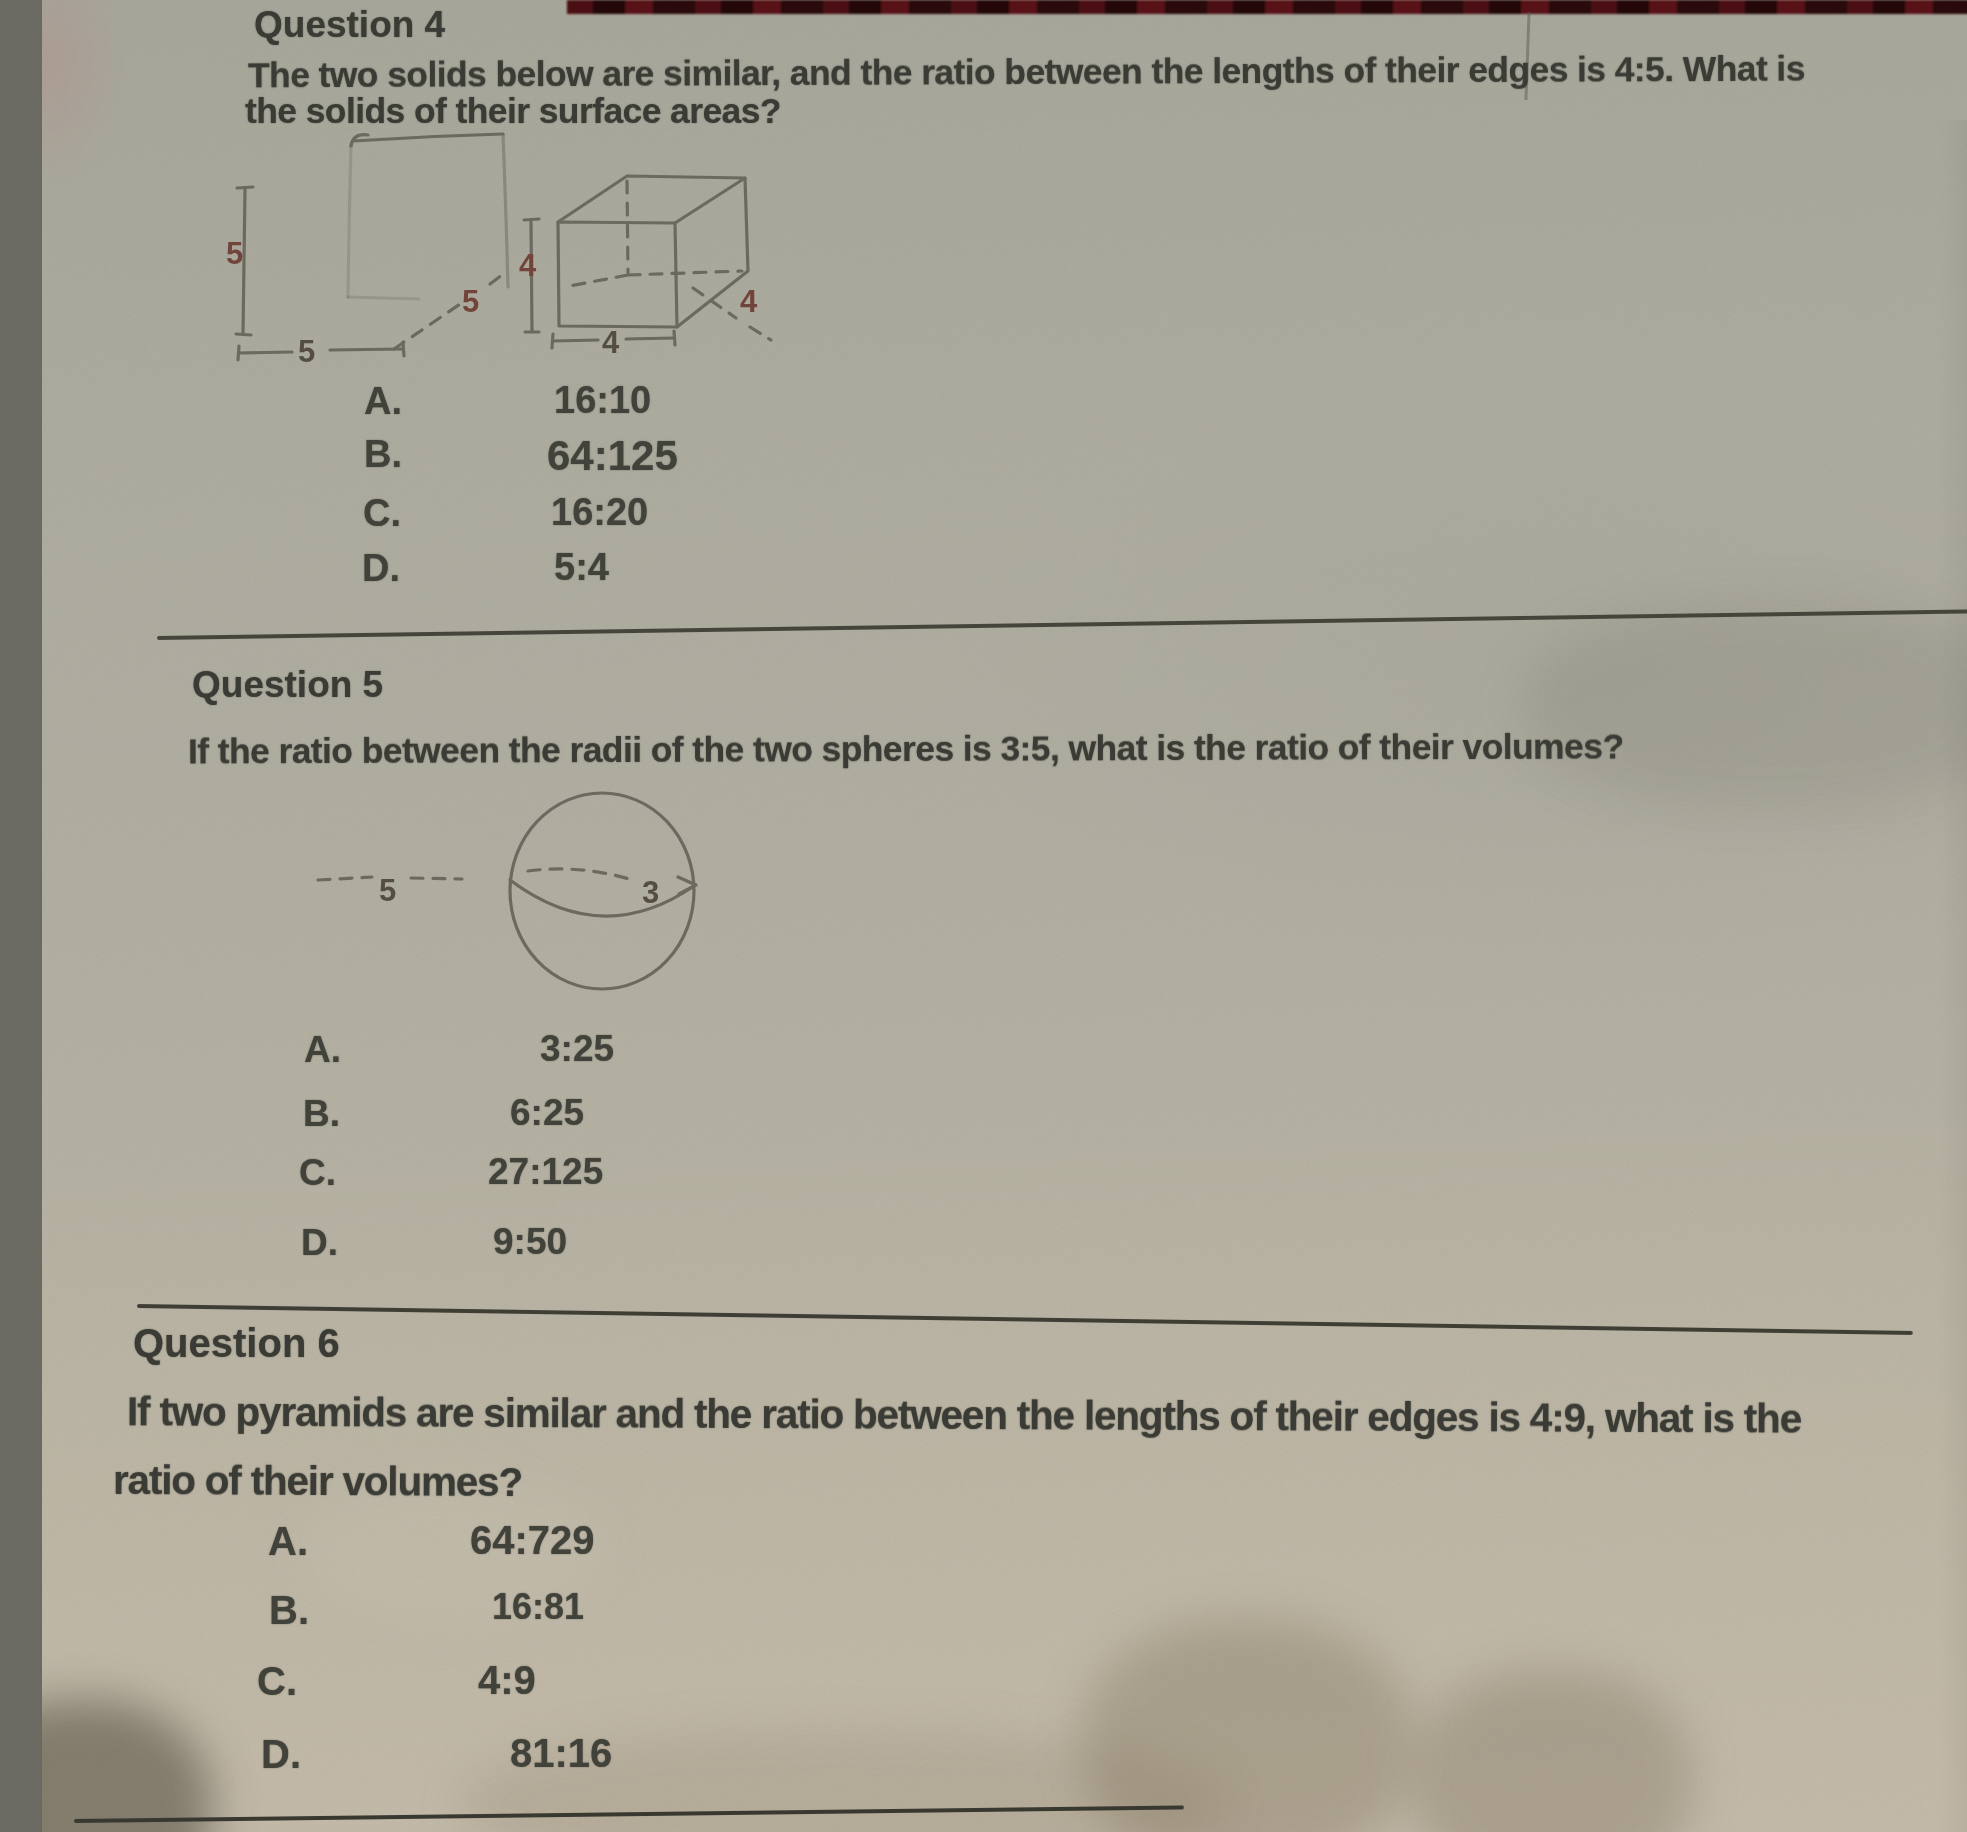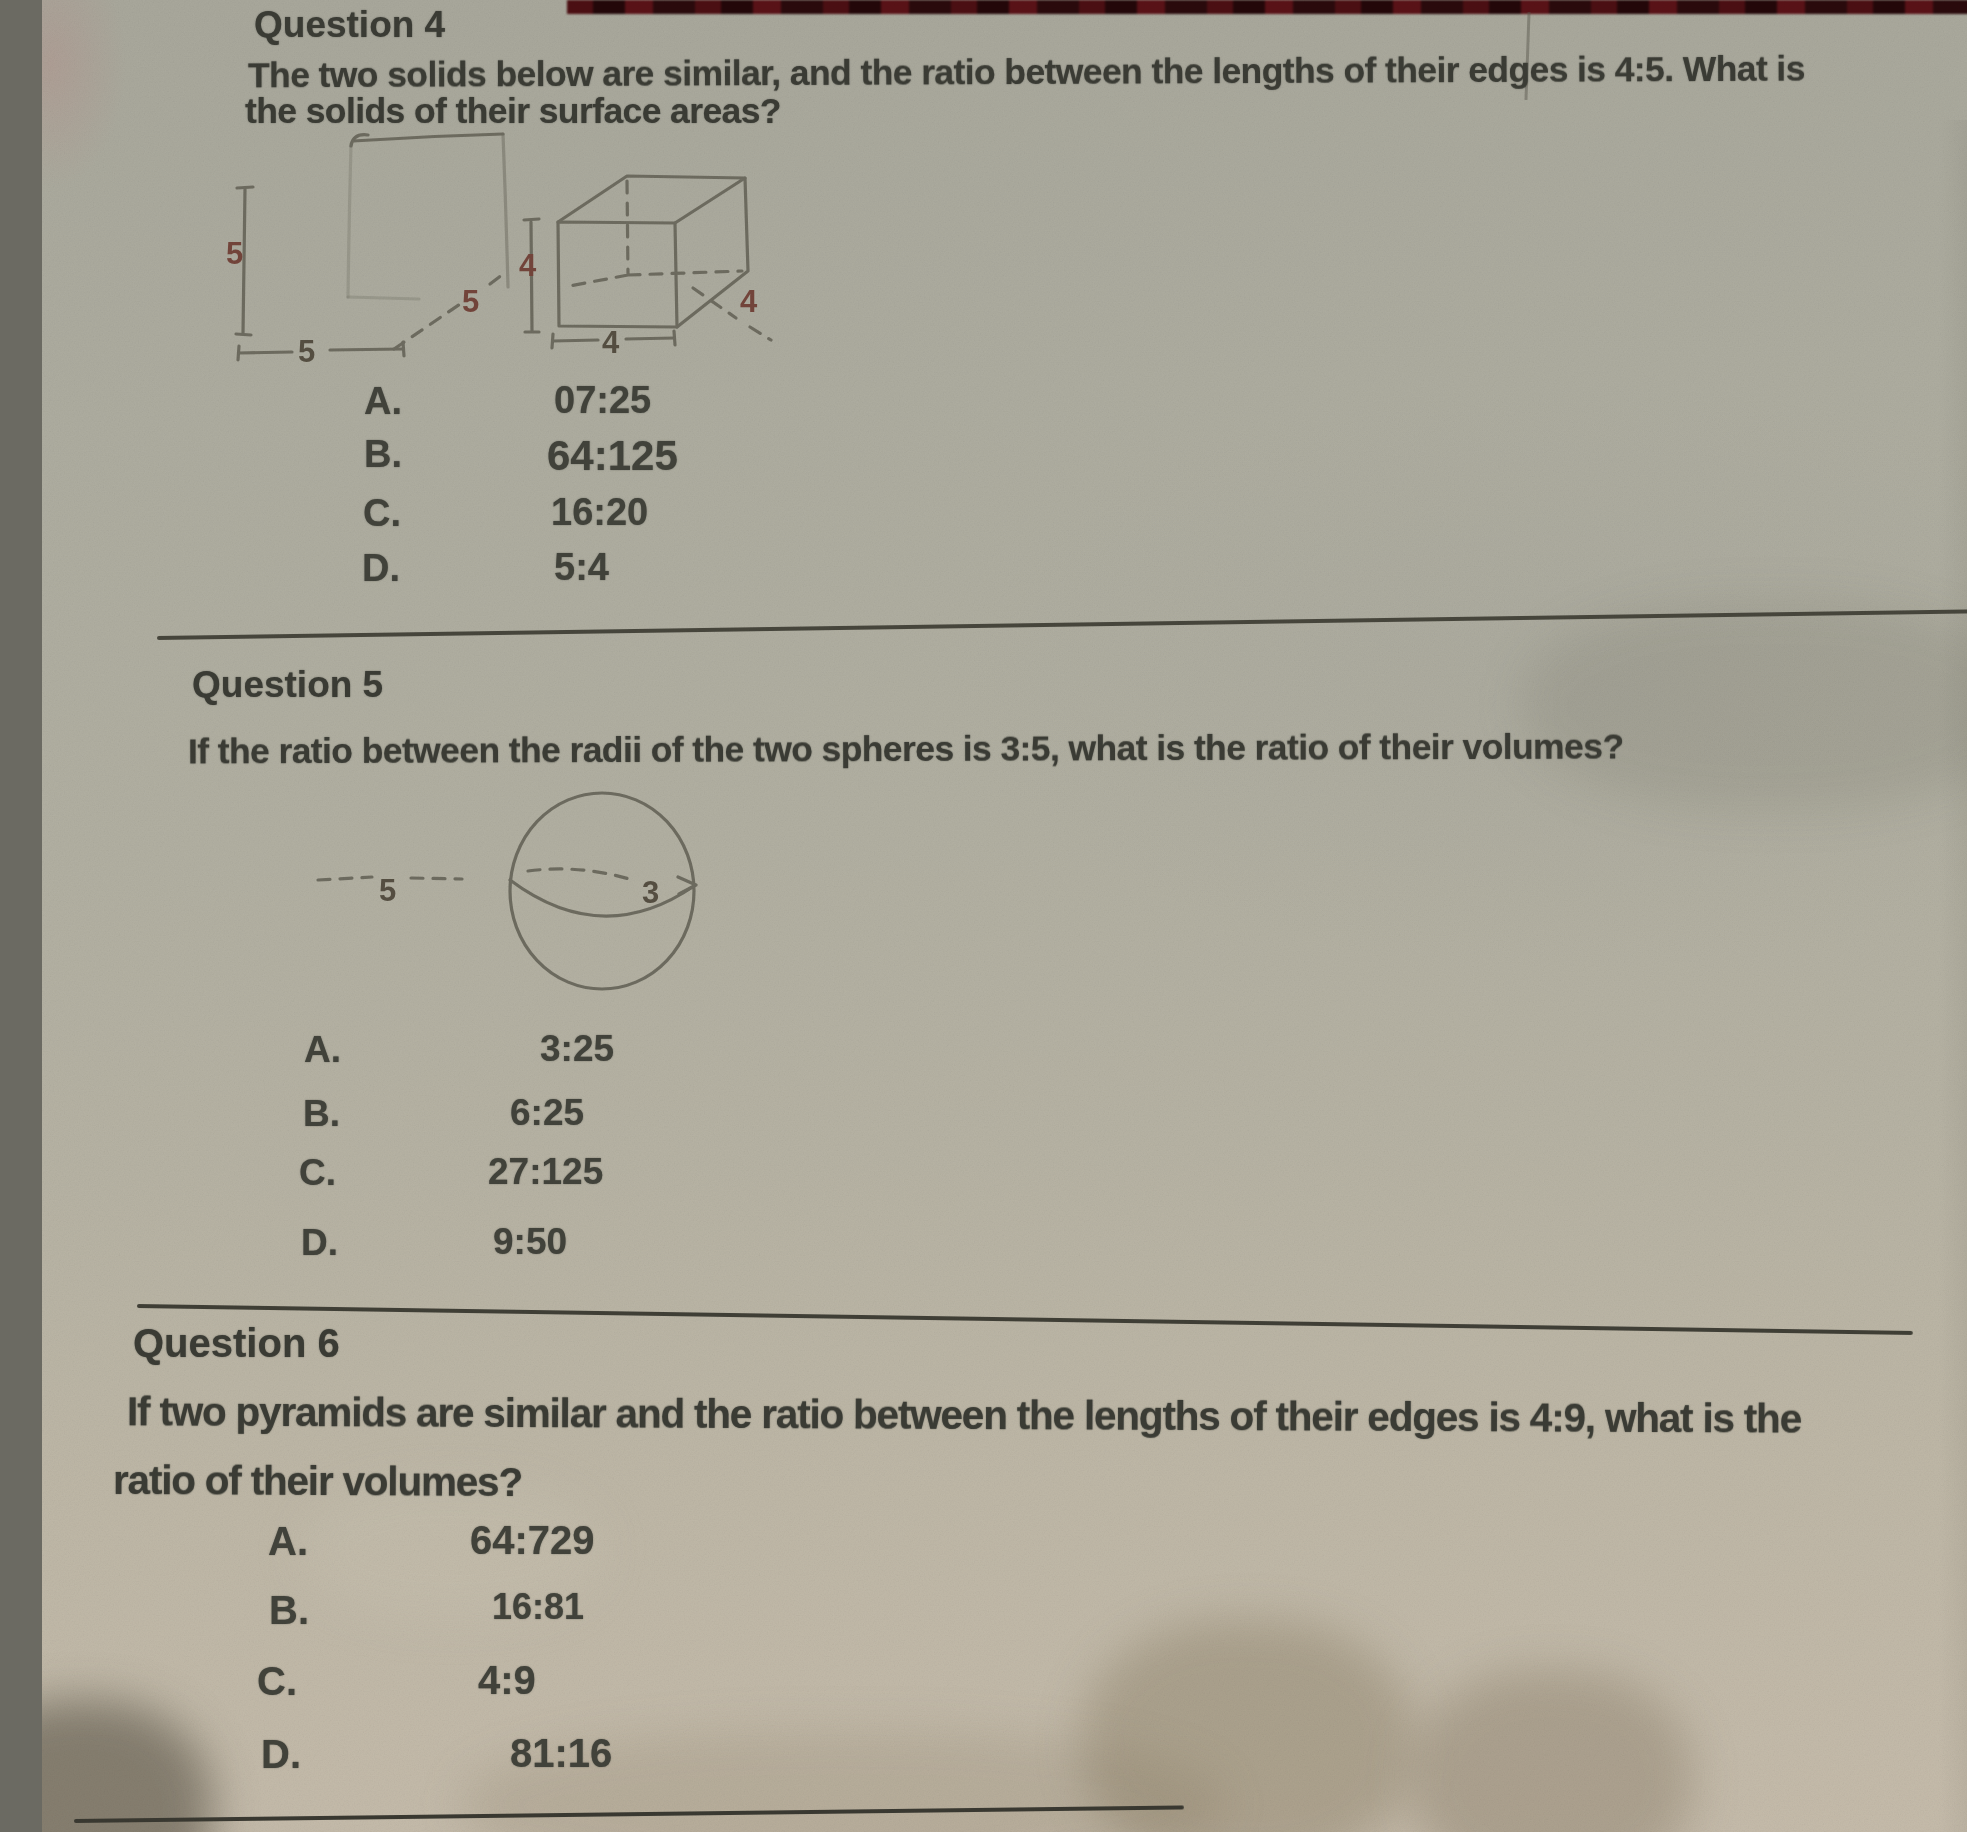--- a/index.html
+++ b/index.html
@@ -115,21 +115,21 @@
     <path class="sk" d="M511,341 L556,340 M584,339 L632,338"></path>
     <path class="sk" d="M511,334 L510,348 M632,331 L633,345"></path>
     <text class="dim-label dim-dark" x="560" y="353">4</text>
 
     <path class="sk dash" d="M651,288 L694,318"></path>
     <path class="sk dash" d="M708,327 L729,340"></path>
     <text class="dim-label dim-red" x="698" y="312">4</text>
   </svg>
 
   <div class="txt opt-letter" style="left:322px;top:382px;font-size:38px;">A.</div>
-  <div class="txt opt-value" style="left:512px;top:381px;font-size:38px;">07:25</div>
+  <div class="txt opt-value" style="left:512px;top:381px;font-size:38px;">16:10</div>
   <div class="txt opt-letter" style="left:322px;top:435px;font-size:38px;">B.</div>
   <div class="txt opt-value" style="left:505px;top:434px;font-size:42px;">64:125</div>
   <div class="txt opt-letter" style="left:321px;top:494px;font-size:38px;">C.</div>
   <div class="txt opt-value" style="left:509px;top:493px;font-size:38px;">16:20</div>
   <div class="txt opt-letter" style="left:320px;top:549px;font-size:38px;">D.</div>
   <div class="txt opt-value" style="left:512px;top:548px;font-size:38px;">5:4</div>
 
   <div class="divider" style="left:115px;top:636px;width:1842px;height:3.5px;transform:rotate(-0.84deg);"></div>
 
   <div class="txt q-heading" style="left:150px;top:666px;font-size:37px;">Question 5</div>

